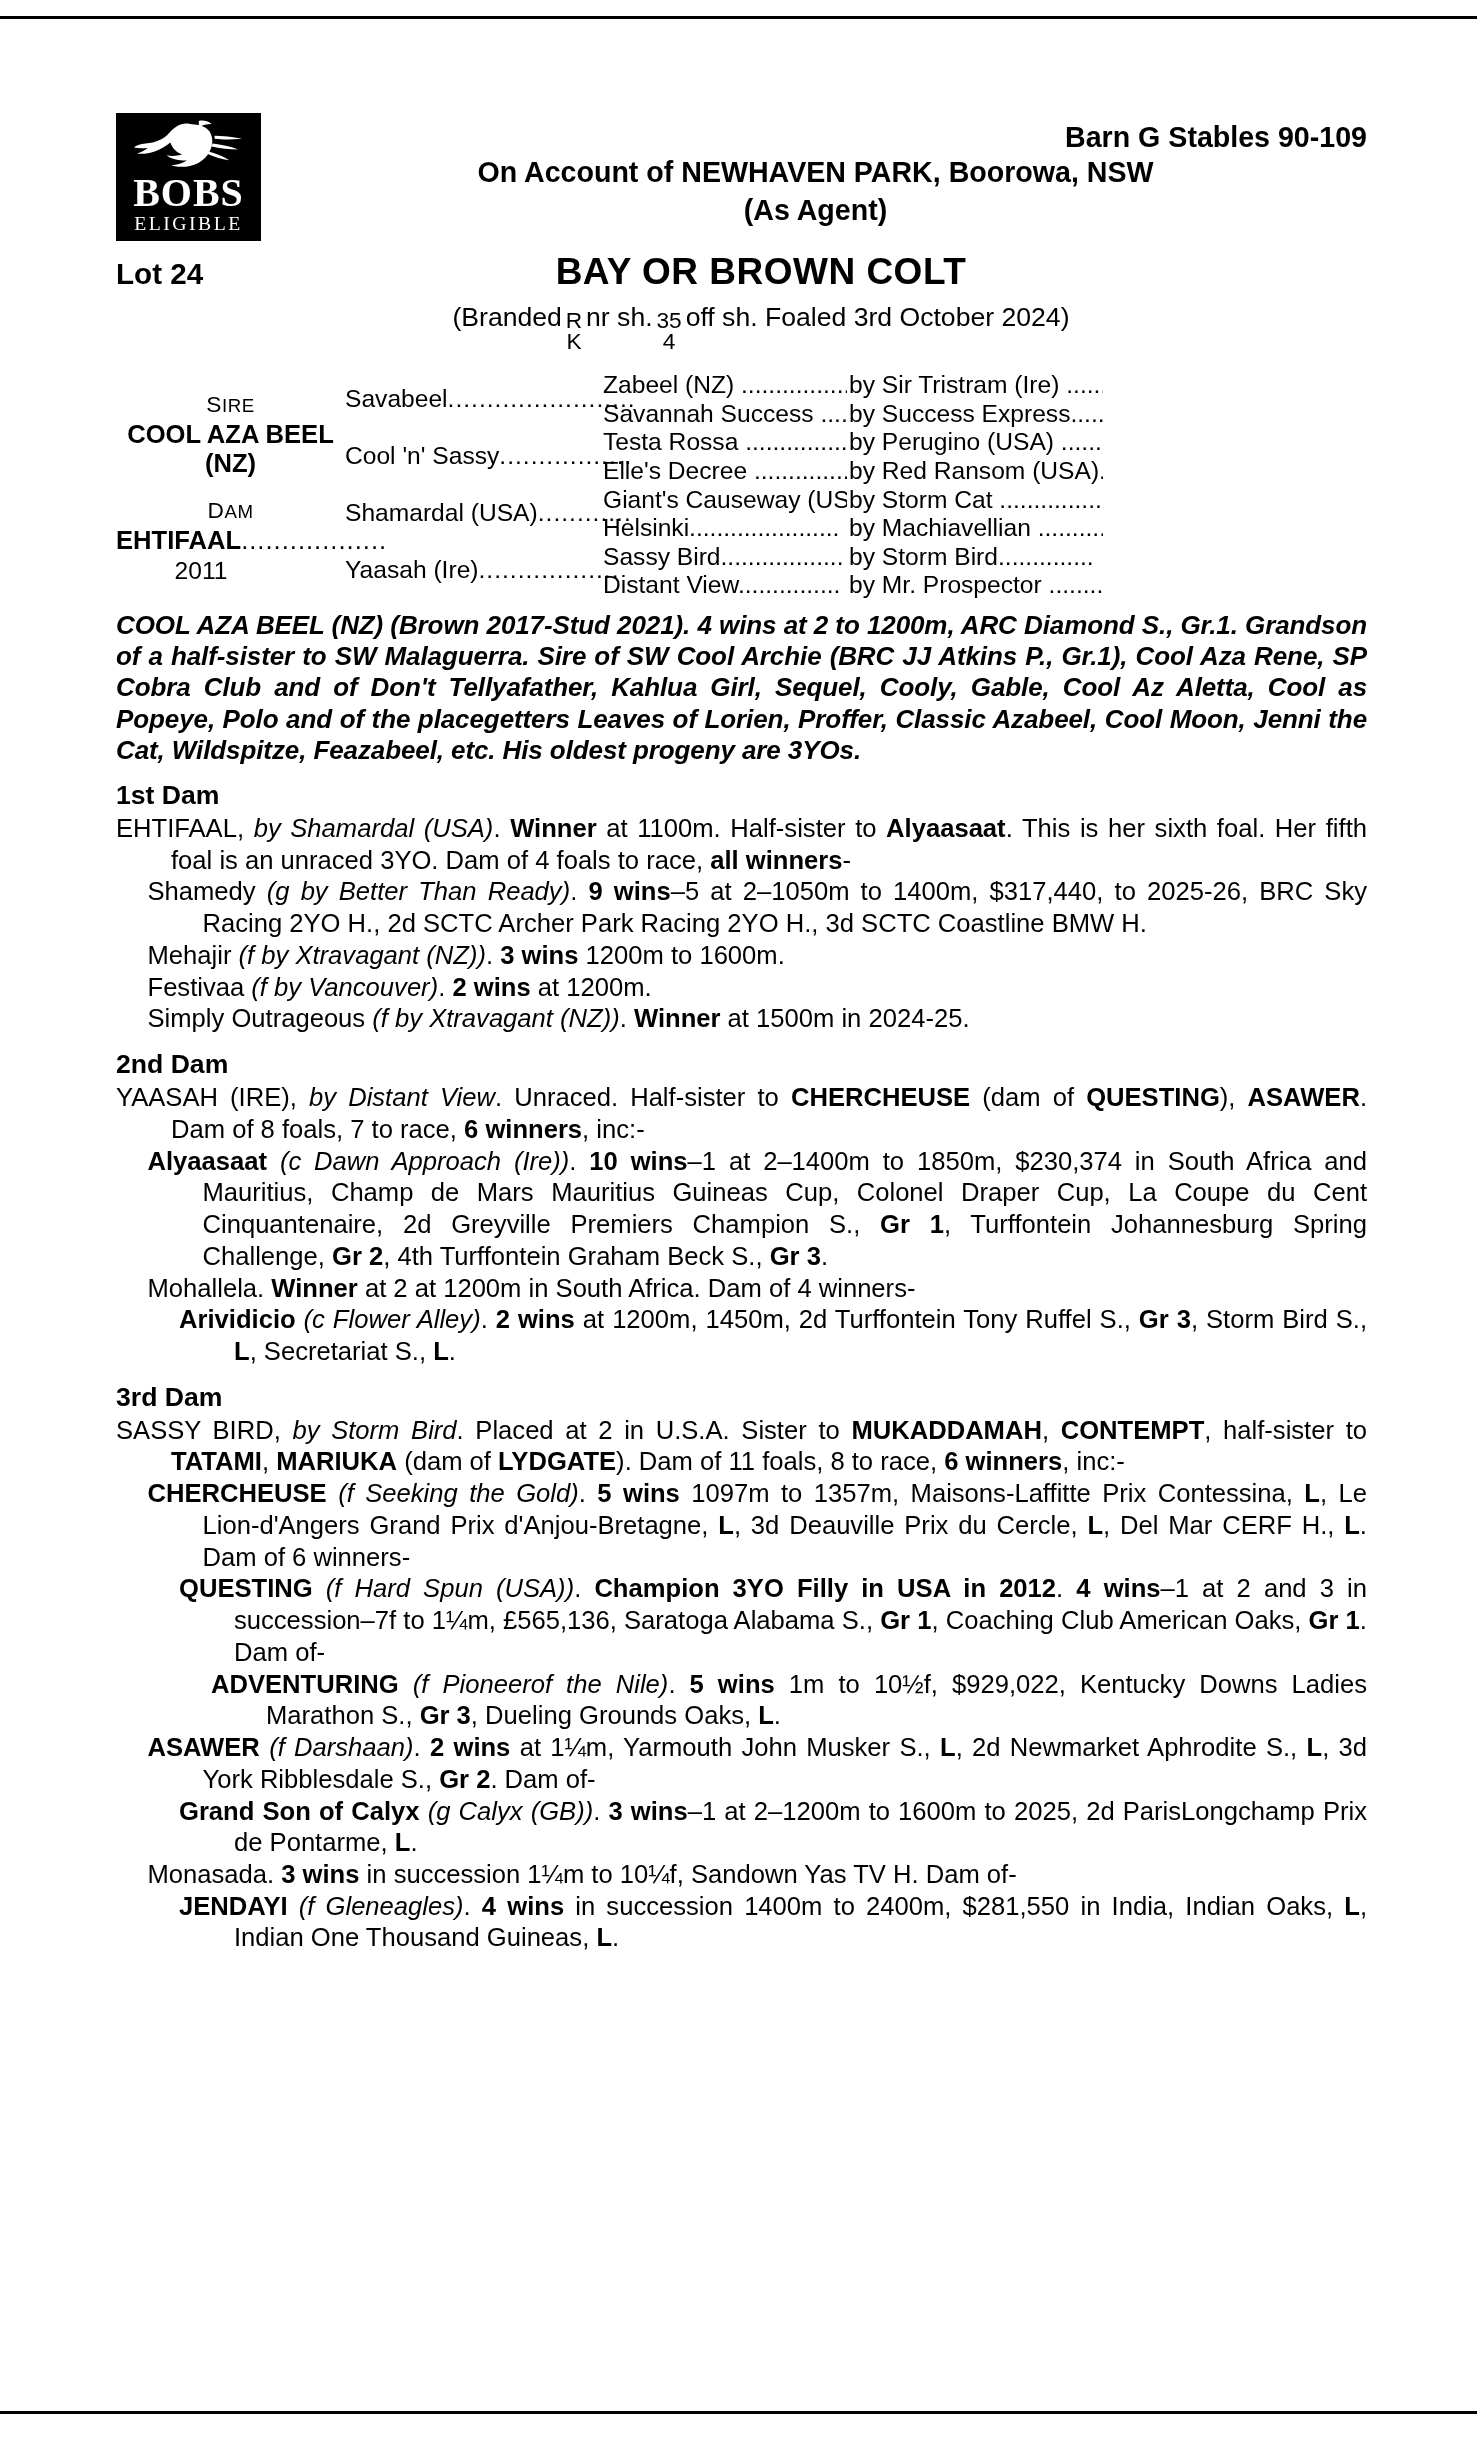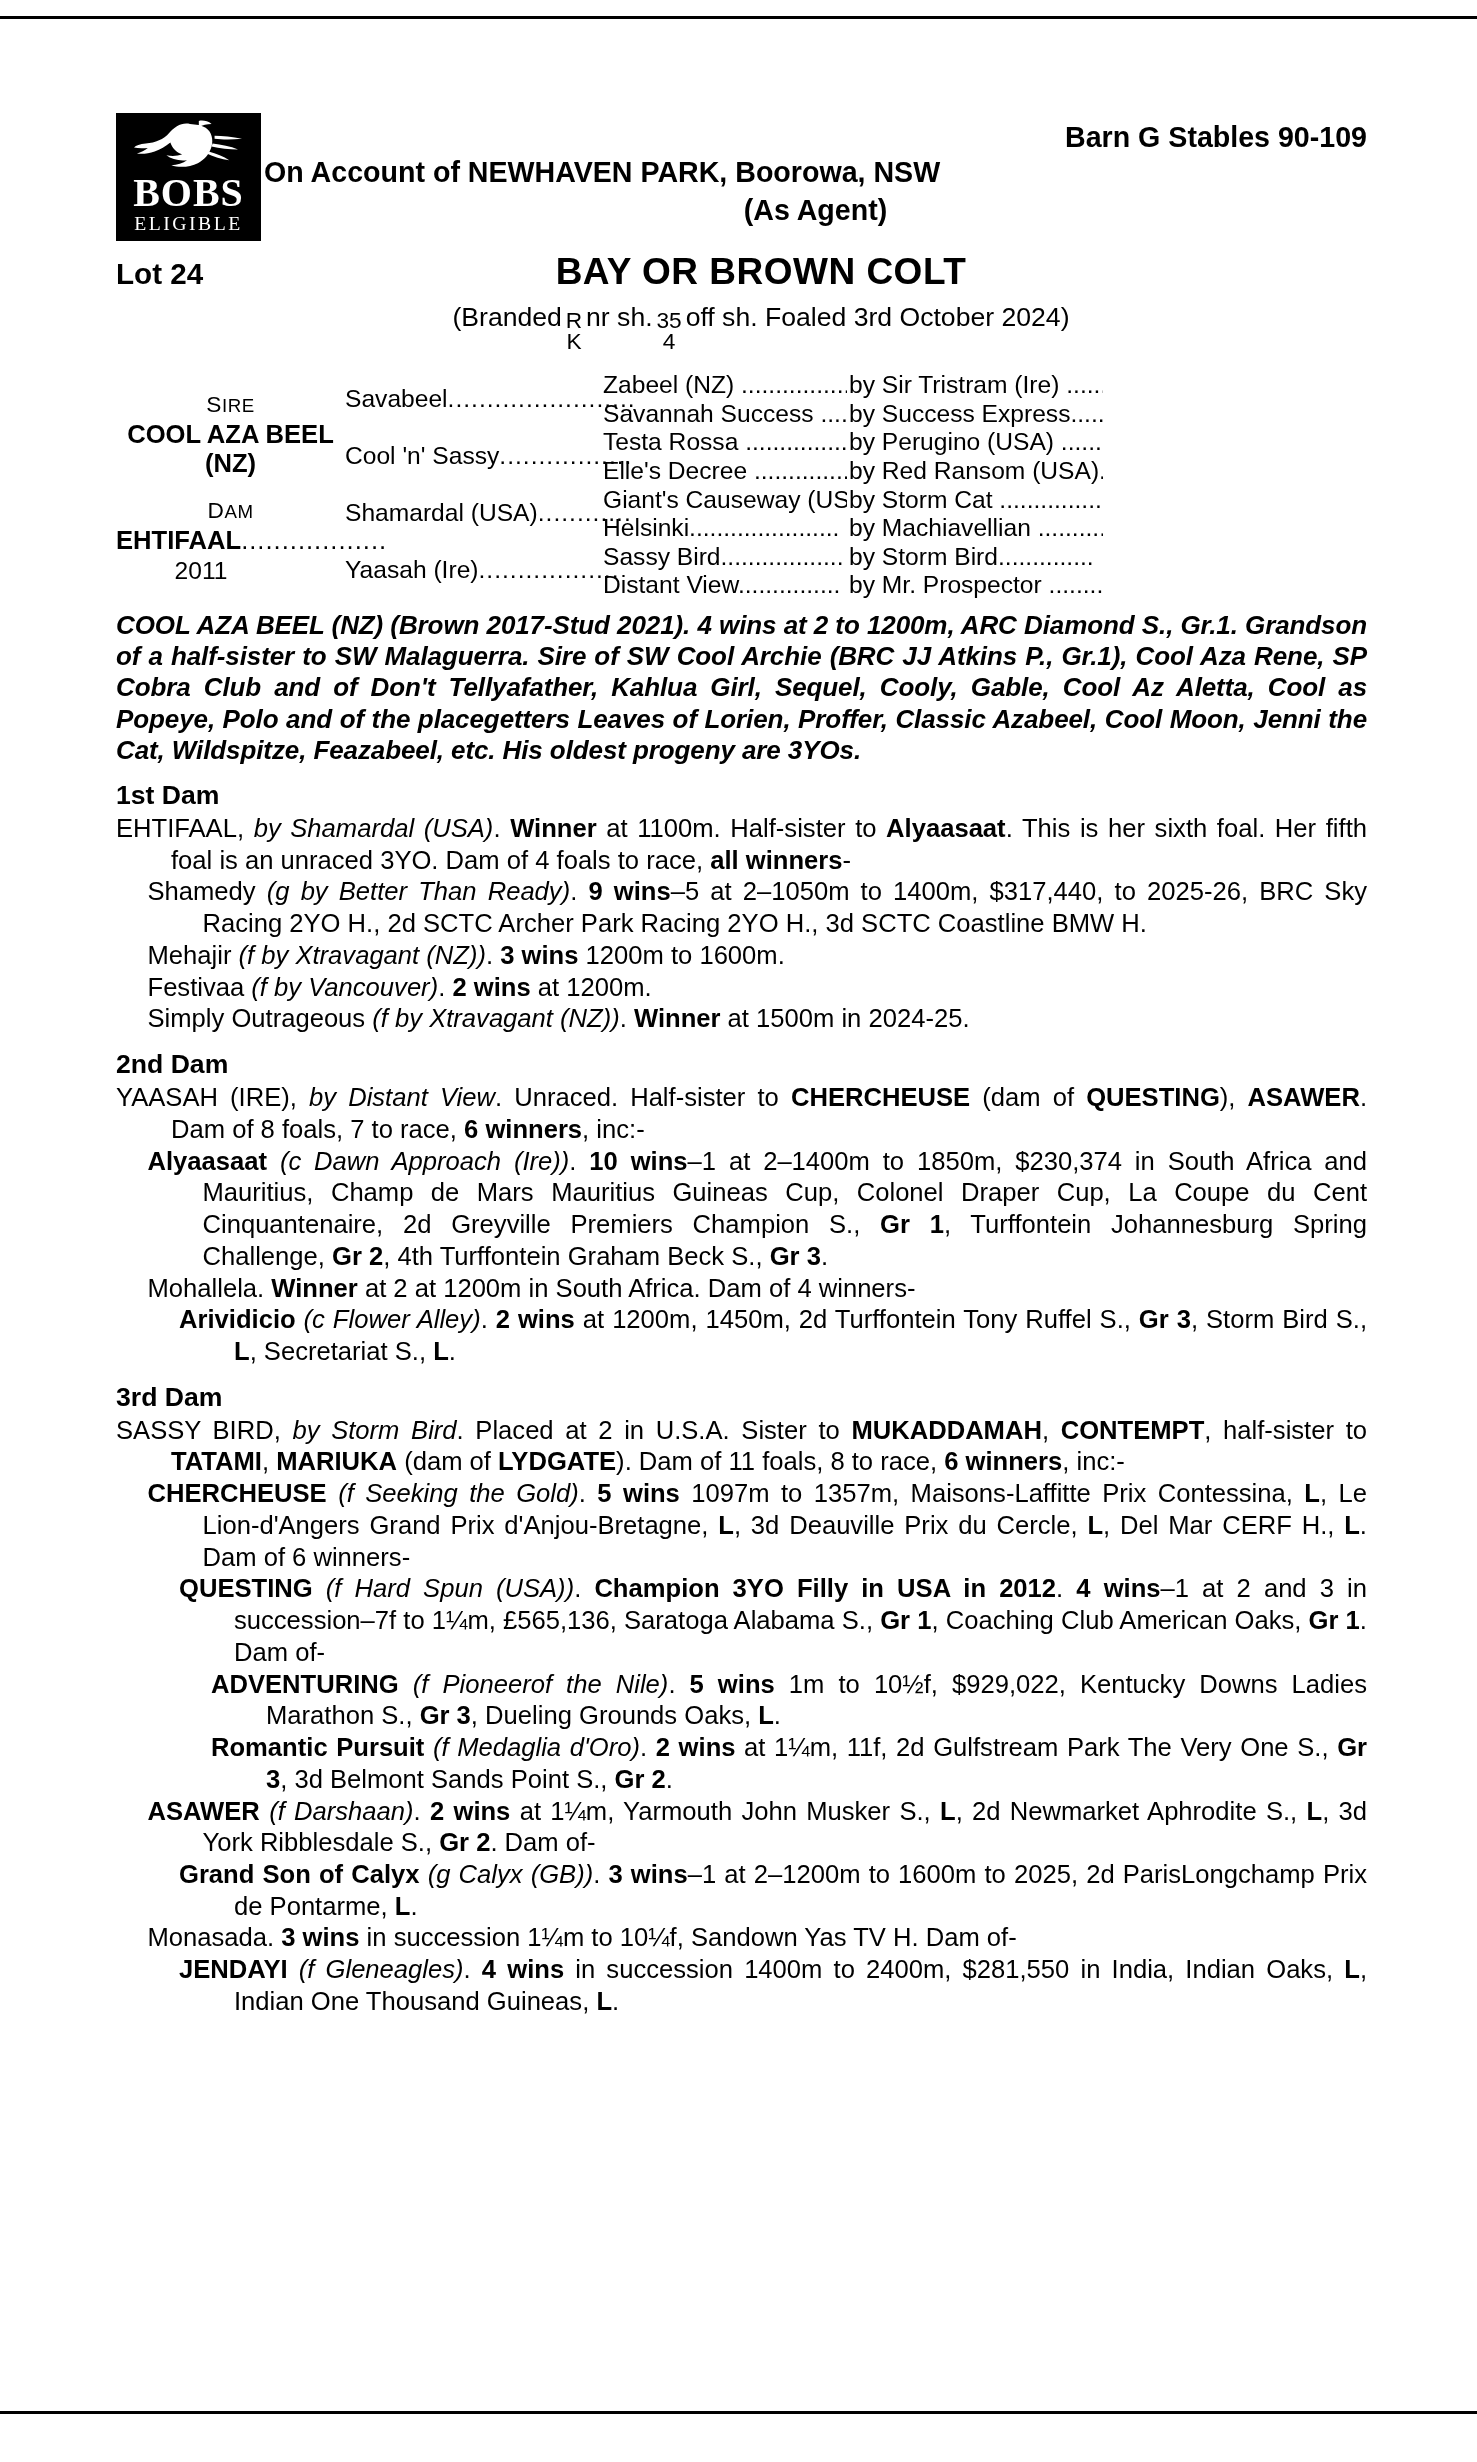--- a/index.html
+++ b/index.html
@@ -78,21 +78,21 @@
     right: 0px;
     top: 21.7px;
     font-size: 28.6px;
     font-weight: 700;
     white-space: nowrap;
   }
   .account-line {
     position: absolute;
     left: 0; right: 0;
     top: 57px;
-    text-align: left;
+    text-align: center;
     font-size: 28.6px;
     font-weight: 700;
     padding-left: 148px;
   }
   .agent-line {
     position: absolute;
     left: 0; right: 0;
     top: 95px;
     text-align: center;
     font-size: 28.6px;
@@ -359,21 +359,20 @@
         <div class="sec-head">2nd Dam</div>
         <div class="para hang0"><span>YAASAH (IRE),</span><span class="it"> by Distant View</span><span>. Unraced. Half-sister to </span><span class="bd">CHERCHEUSE</span><span> (dam of </span><span class="bd">QUESTING</span><span>), </span><span class="bd">ASAWER</span><span>. Dam of 8 foals, 7 to race, </span><span class="bd">6 winners</span><span>, inc:-</span></div>
         <div class="para hang1"><span class="bd">Alyaasaat</span><span class="it"> (c Dawn Approach (Ire))</span><span>. </span><span class="bd">10 wins</span><span>–1 at 2–1400m to 1850m, $230,374 in South Africa and Mauritius, Champ de Mars Mauritius Guineas Cup, Colonel Draper Cup, La Coupe du Cent Cinquantenaire, 2d Greyville Premiers Champion S., </span><span class="bd">Gr 1</span><span>, Turffontein Johannesburg Spring Challenge, </span><span class="bd">Gr 2</span><span>, 4th Turffontein Graham Beck S., </span><span class="bd">Gr 3</span><span>.</span></div>
         <div class="para hang1"><span>Mohallela.</span><span class="bd"> Winner</span><span> at 2 at 1200m in South Africa. Dam of 4 winners-</span></div>
         <div class="para hang2"><span class="bd">Arividicio</span><span class="it"> (c Flower Alley)</span><span>. </span><span class="bd">2 wins</span><span> at 1200m, 1450m, 2d Turffontein Tony Ruffel S., </span><span class="bd">Gr 3</span><span>, Storm Bird S., </span><span class="bd">L</span><span>, Secretariat S., </span><span class="bd">L</span><span>.</span></div>
         <div class="sec-head">3rd Dam</div>
         <div class="para hang0"><span>SASSY BIRD,</span><span class="it"> by Storm Bird</span><span>. Placed at 2 in U.S.A. Sister to </span><span class="bd">MUKADDAMAH</span><span>, </span><span class="bd">CONTEMPT</span><span>, half-sister to </span><span class="bd">TATAMI</span><span>, </span><span class="bd">MARIUKA</span><span> (dam of </span><span class="bd">LYDGATE</span><span>). Dam of 11 foals, 8 to race, </span><span class="bd">6 winners</span><span>, inc:-</span></div>
         <div class="para hang1"><span class="bd">CHERCHEUSE</span><span class="it"> (f Seeking the Gold)</span><span>. </span><span class="bd">5 wins</span><span> 1097m to 1357m, Maisons-Laffitte Prix Contessina, </span><span class="bd">L</span><span>, Le Lion-d'Angers Grand Prix d'Anjou-Bretagne, </span><span class="bd">L</span><span>, 3d Deauville Prix du Cercle, </span><span class="bd">L</span><span>, Del Mar CERF H., </span><span class="bd">L</span><span>. Dam of 6 winners-</span></div>
         <div class="para hang2"><span class="bd">QUESTING</span><span class="it"> (f Hard Spun (USA))</span><span>. </span><span class="bd">Champion 3YO Filly in USA in 2012</span><span>. </span><span class="bd">4 wins</span><span>–1 at 2 and 3 in succession–7f to 1¼m, £565,136, Saratoga Alabama S., </span><span class="bd">Gr 1</span><span>, Coaching Club American Oaks, </span><span class="bd">Gr 1</span><span>. Dam of-</span></div>
         <div class="para hang3"><span class="bd">ADVENTURING</span><span class="it"> (f Pioneerof the Nile)</span><span>. </span><span class="bd">5 wins</span><span> 1m to 10½f, $929,022, Kentucky Downs Ladies Marathon S., </span><span class="bd">Gr 3</span><span>, Dueling Grounds Oaks, </span><span class="bd">L</span><span>.</span></div>
-        <div class="para hang3"><span class="bd">Romantic Pursuit</span><span class="it"> (f Medaglia d'Oro)</span><span>. </span><span class="bd">2 wins</span><span> at 1¼m, 11f, 2d Gulfstream Park The Very One S., </span><span class="bd">Gr 3</span><span>, 3d Belmont Sands Point S., </span><span class="bd">Gr 2</span><span>.</span></div>
         <div class="para hang1"><span class="bd">ASAWER</span><span class="it"> (f Darshaan)</span><span>. </span><span class="bd">2 wins</span><span> at 1¼m, Yarmouth John Musker S., </span><span class="bd">L</span><span>, 2d Newmarket Aphrodite S., </span><span class="bd">L</span><span>, 3d York Ribblesdale S., </span><span class="bd">Gr 2</span><span>. Dam of-</span></div>
         <div class="para hang2"><span class="bd">Grand Son of Calyx</span><span class="it"> (g Calyx (GB))</span><span>. </span><span class="bd">3 wins</span><span>–1 at 2–1200m to 1600m to 2025, 2d ParisLongchamp Prix de Pontarme, </span><span class="bd">L</span><span>.</span></div>
         <div class="para hang1"><span>Monasada.</span><span class="bd"> 3 wins</span><span> in succession 1¼m to 10¼f, Sandown Yas TV H. Dam of-</span></div>
         <div class="para hang2"><span class="bd">JENDAYI</span><span class="it"> (f Gleneagles)</span><span>. </span><span class="bd">4 wins</span><span> in succession 1400m to 2400m, $281,550 in India, Indian Oaks, </span><span class="bd">L</span><span>, Indian One Thousand Guineas, </span><span class="bd">L</span><span>.</span></div>
       </div>
 
   </div>
 </div>
 
 

